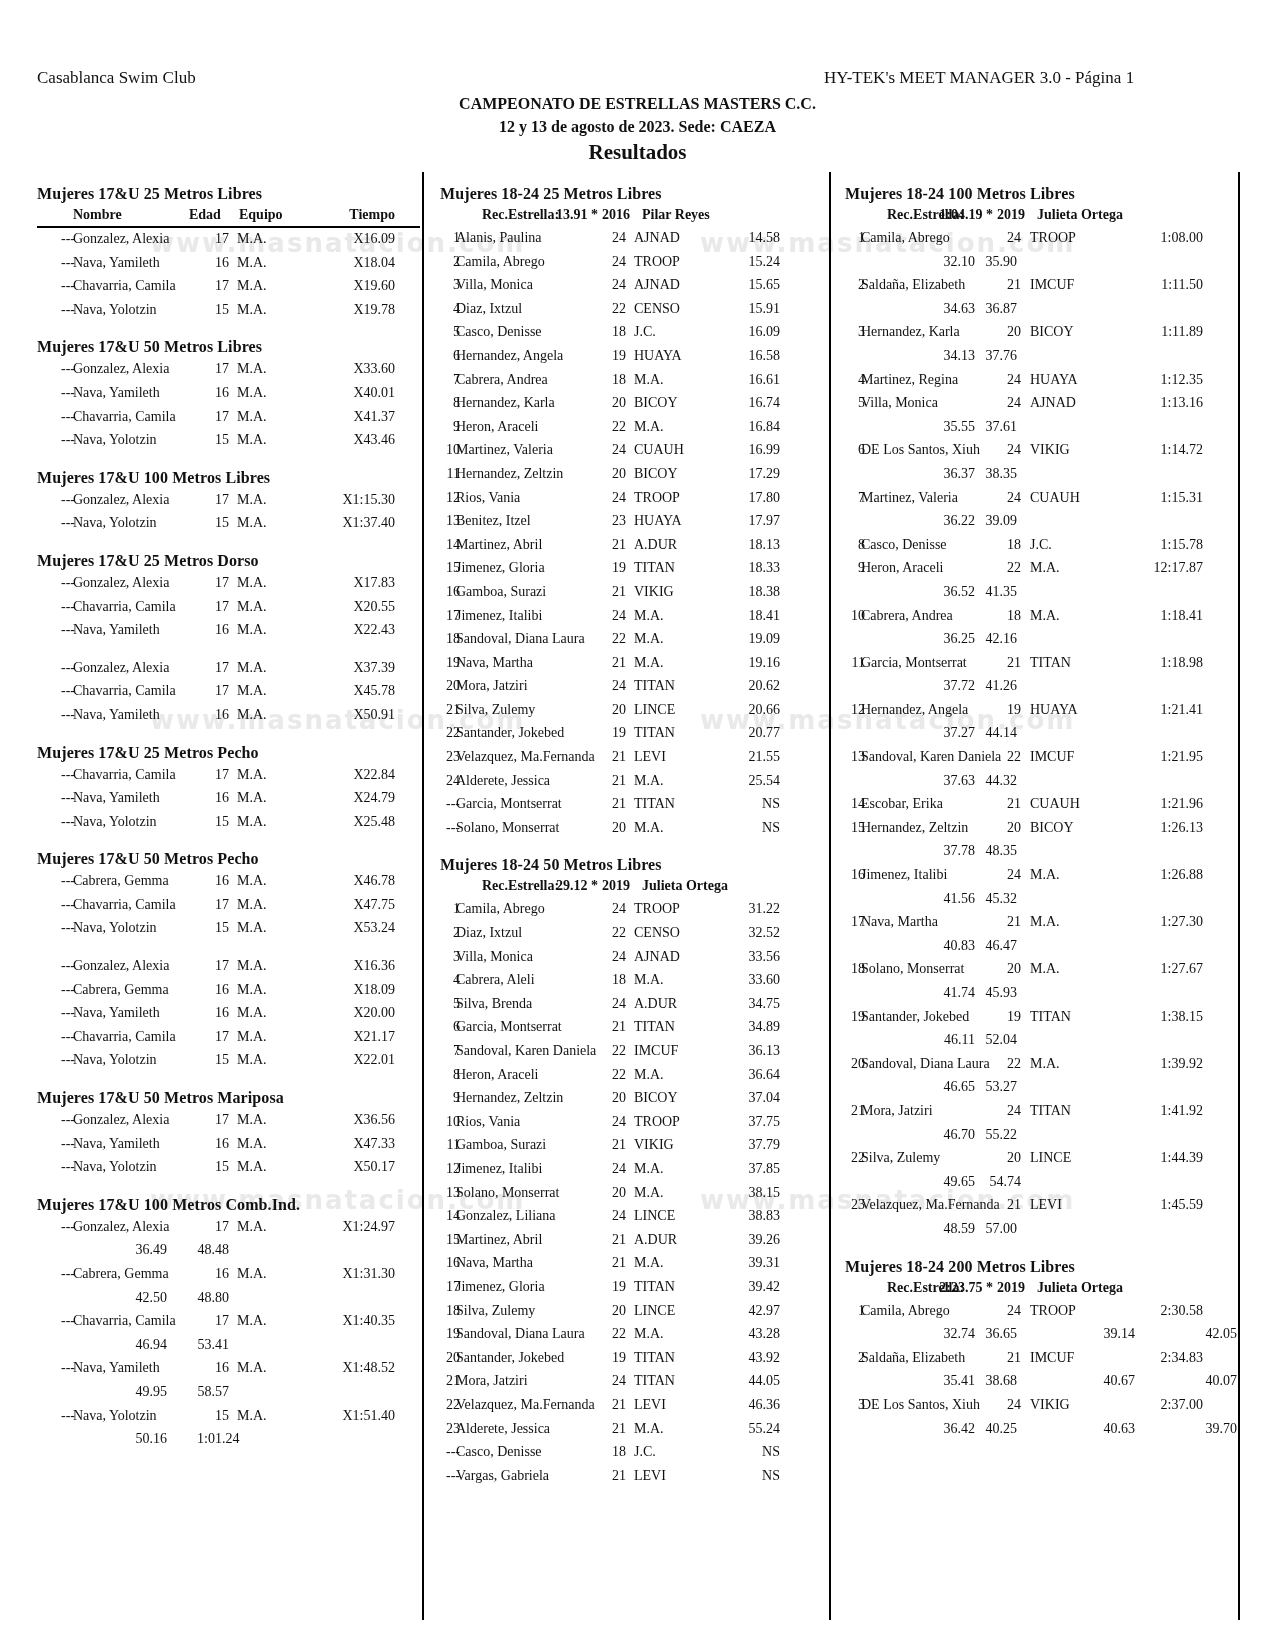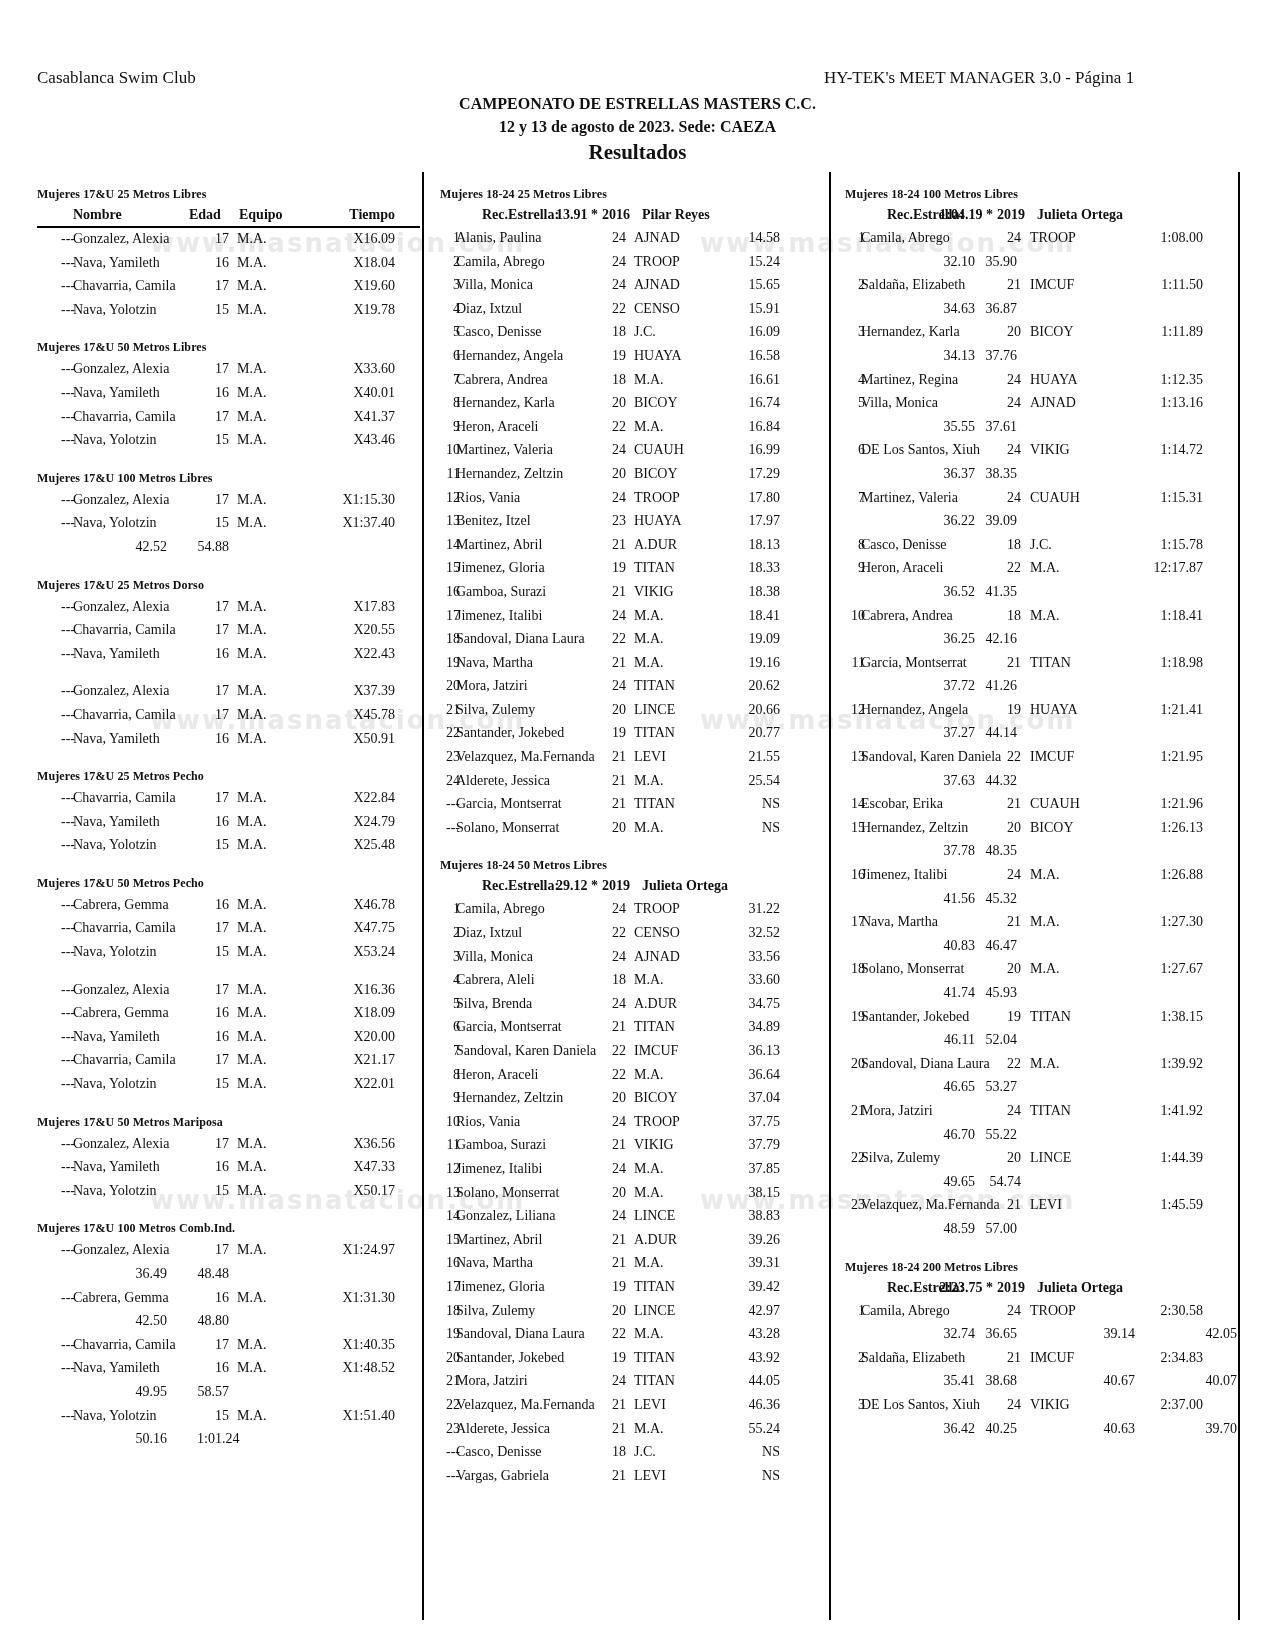--- a/index.html
+++ b/index.html
@@ -8,21 +8,21 @@
   .hdr-right{position:absolute;left:824px;top:68px;font-size:17px;}
   .title1{position:absolute;left:0;width:1275px;top:95px;text-align:center;font-size:16px;font-weight:bold;}
   .title2{position:absolute;left:0;width:1275px;top:118px;text-align:center;font-size:16px;font-weight:bold;}
   .title3{position:absolute;left:0;width:1275px;top:140px;text-align:center;font-size:21px;font-weight:bold;}
   .vline{position:absolute;top:172px;width:2px;background:#000;height:1448px;}
   .col{position:absolute;top:183px;}
   .col.c1{left:37px;width:383px;}
   .col.c2{left:440px;width:380px;}
   .col.c3{left:845px;width:392px;}
   .event{margin-bottom:14px;}
-  .ev-title{font-weight:bold;font-size:12px;height:22px;line-height:22px;letter-spacing:0.1px;}
+  .ev-title{font-weight:bold;font-size:16px;height:22px;line-height:22px;letter-spacing:0.1px;}
   .colhead{position:relative;height:21px;font-weight:bold;font-size:14px;border-bottom:2px solid #000;}
   .colhead span{position:absolute;top:2px;}
   .rec{position:relative;height:22px;font-weight:bold;font-size:14px;}
   .rec span{position:absolute;top:2px;}
   .row{position:relative;height:23.6px;font-size:14px;}
   .row span{position:absolute;top:3px;white-space:nowrap;}
   .split{position:relative;height:23.6px;font-size:14px;}
   .split span{position:absolute;top:3px;}
   .r{text-align:right;}
   .wm{position:absolute;font-family:"DejaVu Sans",sans-serif;font-weight:bold;font-size:26px;color:#e9e9e9;letter-spacing:2px;z-index:0;}
@@ -128,24 +128,20 @@
         <span style="left:200px">M.A.</span>
         <span class="r" style="left:280px;width:78px">X1:15.30</span>
       </div>
       <div class="row">
         <span class="r" style="left:10px;width:28px">---</span>
         <span style="left:36px">Nava, Yolotzin</span>
         <span class="r" style="left:160px;width:32px">15</span>
         <span style="left:200px">M.A.</span>
         <span class="r" style="left:280px;width:78px">X1:37.40</span>
       </div>
-      <div class="split">
-        <span class="r" style="left:80px;width:50px">42.52</span>
-        <span class="r" style="left:160px;width:32px">54.88</span>
-      </div>
     </div>
     <div class="event">
       <div class="ev-title">Mujeres 17&amp;U 25 Metros Dorso</div>
       <div class="row">
         <span class="r" style="left:10px;width:28px">---</span>
         <span style="left:36px">Gonzalez, Alexia</span>
         <span class="r" style="left:160px;width:32px">17</span>
         <span style="left:200px">M.A.</span>
         <span class="r" style="left:280px;width:78px">X17.83</span>
       </div>
@@ -319,20 +315,24 @@
       <div class="split">
         <span class="r" style="left:80px;width:50px">42.50</span>
         <span class="r" style="left:160px;width:32px">48.80</span>
       </div>
       <div class="row">
         <span class="r" style="left:10px;width:28px">---</span>
         <span style="left:36px">Chavarria, Camila</span>
         <span class="r" style="left:160px;width:32px">17</span>
         <span style="left:200px">M.A.</span>
         <span class="r" style="left:280px;width:78px">X1:40.35</span>
+      </div>
+      <div class="split">
+        <span class="r" style="left:80px;width:50px">46.94</span>
+        <span class="r" style="left:160px;width:32px">53.41</span>
       </div>
       <div class="row">
         <span class="r" style="left:10px;width:28px">---</span>
         <span style="left:36px">Nava, Yamileth</span>
         <span class="r" style="left:160px;width:32px">16</span>
         <span style="left:200px">M.A.</span>
         <span class="r" style="left:280px;width:78px">X1:48.52</span>
       </div>
       <div class="split">
         <span class="r" style="left:80px;width:50px">49.95</span>

